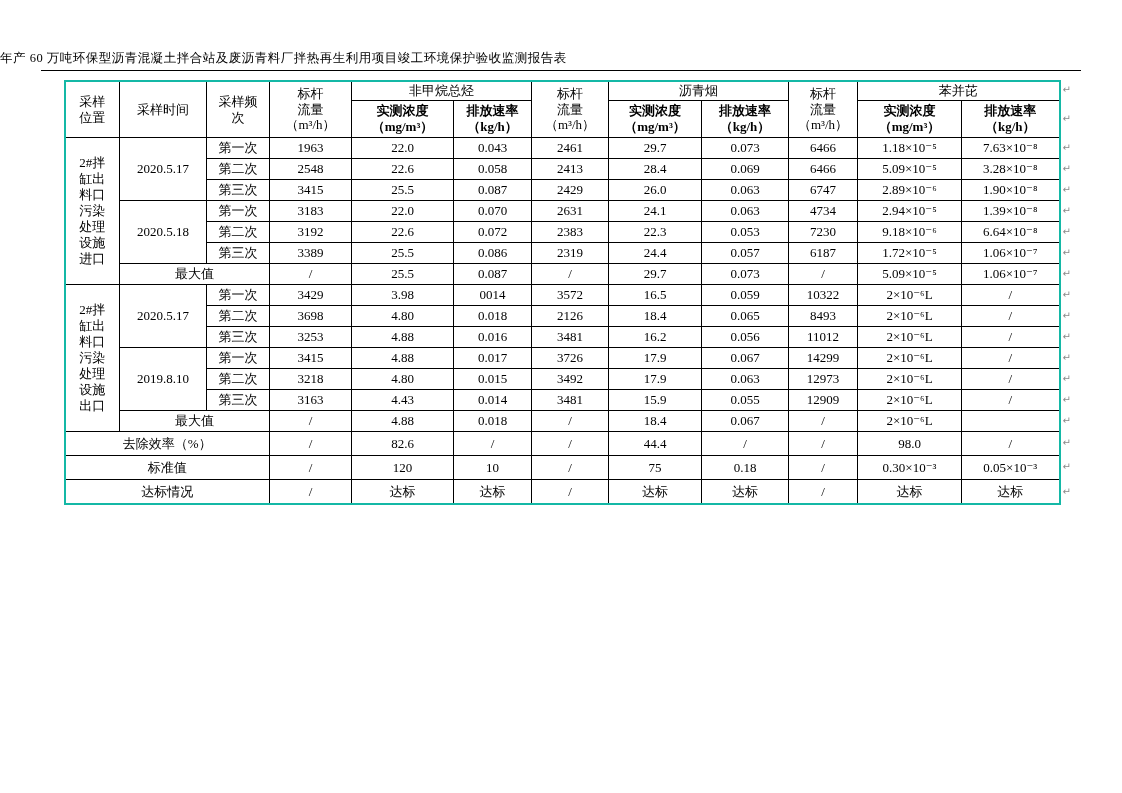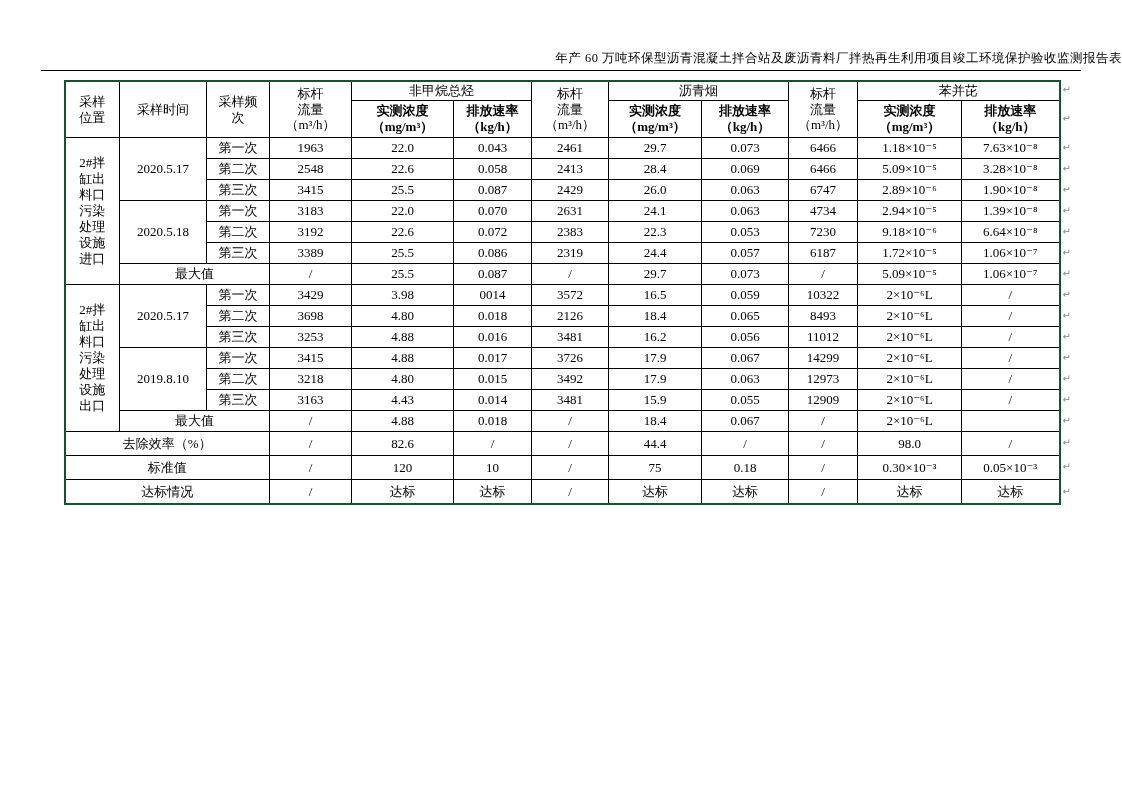--- a/index.html
+++ b/index.html
@@ -6,21 +6,21 @@
   .page{
     position:relative;
     width:1122px;height:793px;
     background:#ffffff;
     font-family:"Liberation Serif","DejaVu Serif",serif;
     color:#000;
     overflow:hidden;
   }
   .doc-header{
     padding-top:50px;
-    text-align:right;
+    text-align:left;
     font-size:12.5px;
     letter-spacing:0.5px;
   }
   .header-rule{
     width:1040px;
     margin:3px auto 0 auto;
     border-top:1.6px solid #000;
     height:0;
   }
   .table-title{
@@ -32,21 +32,21 @@
   }
   .table-wrap{
     position:relative;
     width:995px;
     margin:9px auto 0 auto;
   }
   table.mon{
     border-collapse:collapse;
     table-layout:fixed;
     width:995px;
-    border:2px solid #14532d;
+    border:2px solid #14b8a6;
   }
   table.mon th, table.mon td{
     border:1px solid #000;
     padding:0 2px;
     text-align:center;
     vertical-align:middle;
     font-weight:normal;
     font-size:13px;
     line-height:1.22;
     overflow:hidden;

